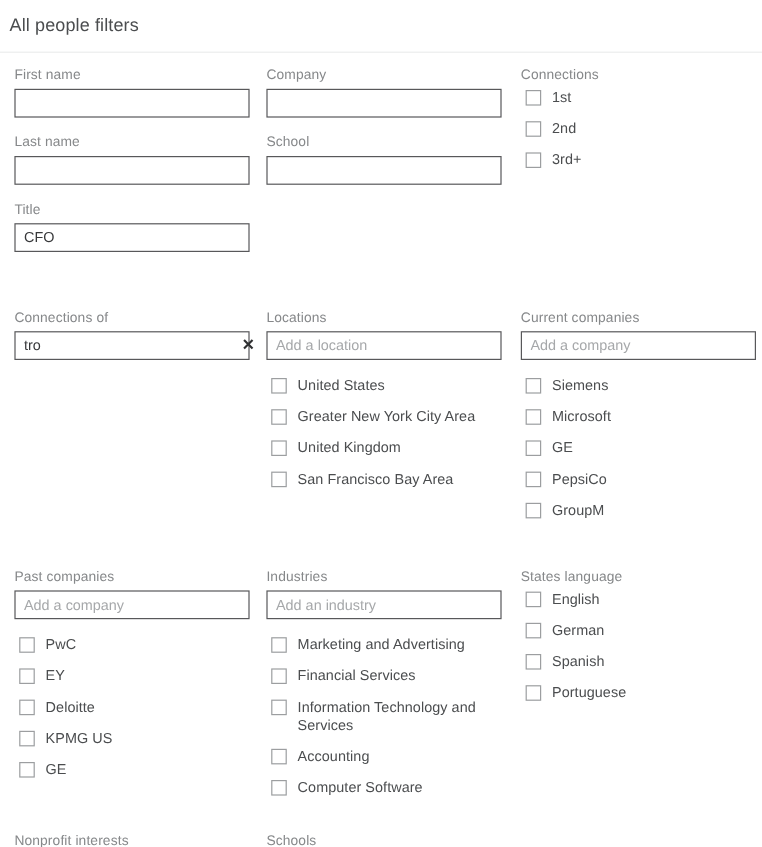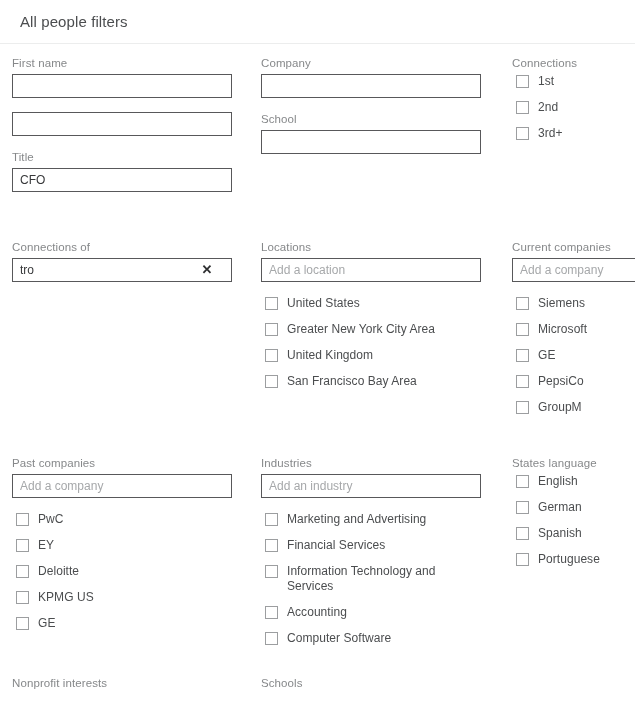--- a/index.html
+++ b/index.html
@@ -16,38 +16,37 @@
     font-family: "Liberation Sans", sans-serif;
     color: #37383a;
     -webkit-font-smoothing: antialiased;
   }
 
   
   .panel-header {
     height: 44px;
     display: flex;
     align-items: center;
-    padding-left: 20px;
+    padding-left: 8px;
     border-bottom: 1px solid #eceded;
   }
   .panel-title {
     font-size: 15px;
     font-weight: 400;
     color: #4b4d4f;
     letter-spacing: 0.1px;
   }
 
   
   .filters-body {
     padding: 12px 12px 0 12px;
   }
   .filter-row {
     display: flex;
     align-items: flex-start;
-    gap: 39px;
   }
   .filter-col {
     flex: 0 0 auto;
   }
   .col-1 { width: 210px; }
   .col-2 { width: 212px; }
   .col-3 { width: 200px; }
 
   
   .field-group { margin-bottom: 0; }
@@ -59,21 +58,21 @@
     margin-bottom: 4px;
     letter-spacing: 0.1px;
   }
 
   
   .text-input-wrap {
     position: relative;
     margin-bottom: 14px;
   }
   .text-input {
-    width: 220px;
+    width: 196px;
     height: 24px;
     border: 1px solid #58585a;
     background: #fff;
     font-family: "Liberation Sans", sans-serif;
     font-size: 12px;
     color: #37383a;
     padding: 0 22px 0 7px;
     outline: none;
     border-radius: 0;
   }
@@ -146,20 +145,21 @@
     <div class="filter-col col-1">
 
       <div class="field-group">
         <span class="field-label">First name</span>
         <div class="text-input-wrap">
           <input class="text-input" type="text" value="" style="">
         </div>
       </div>
 
       <div class="field-group">
+        <span class="field-label">Last name</span>
         <div class="text-input-wrap">
           <input class="text-input" type="text" value="" style="">
         </div>
       </div>
 
       <div class="field-group">
         <span class="field-label">Title</span>
         <div class="text-input-wrap">
           <input class="text-input" type="text" value="CFO" style="">
         </div>

